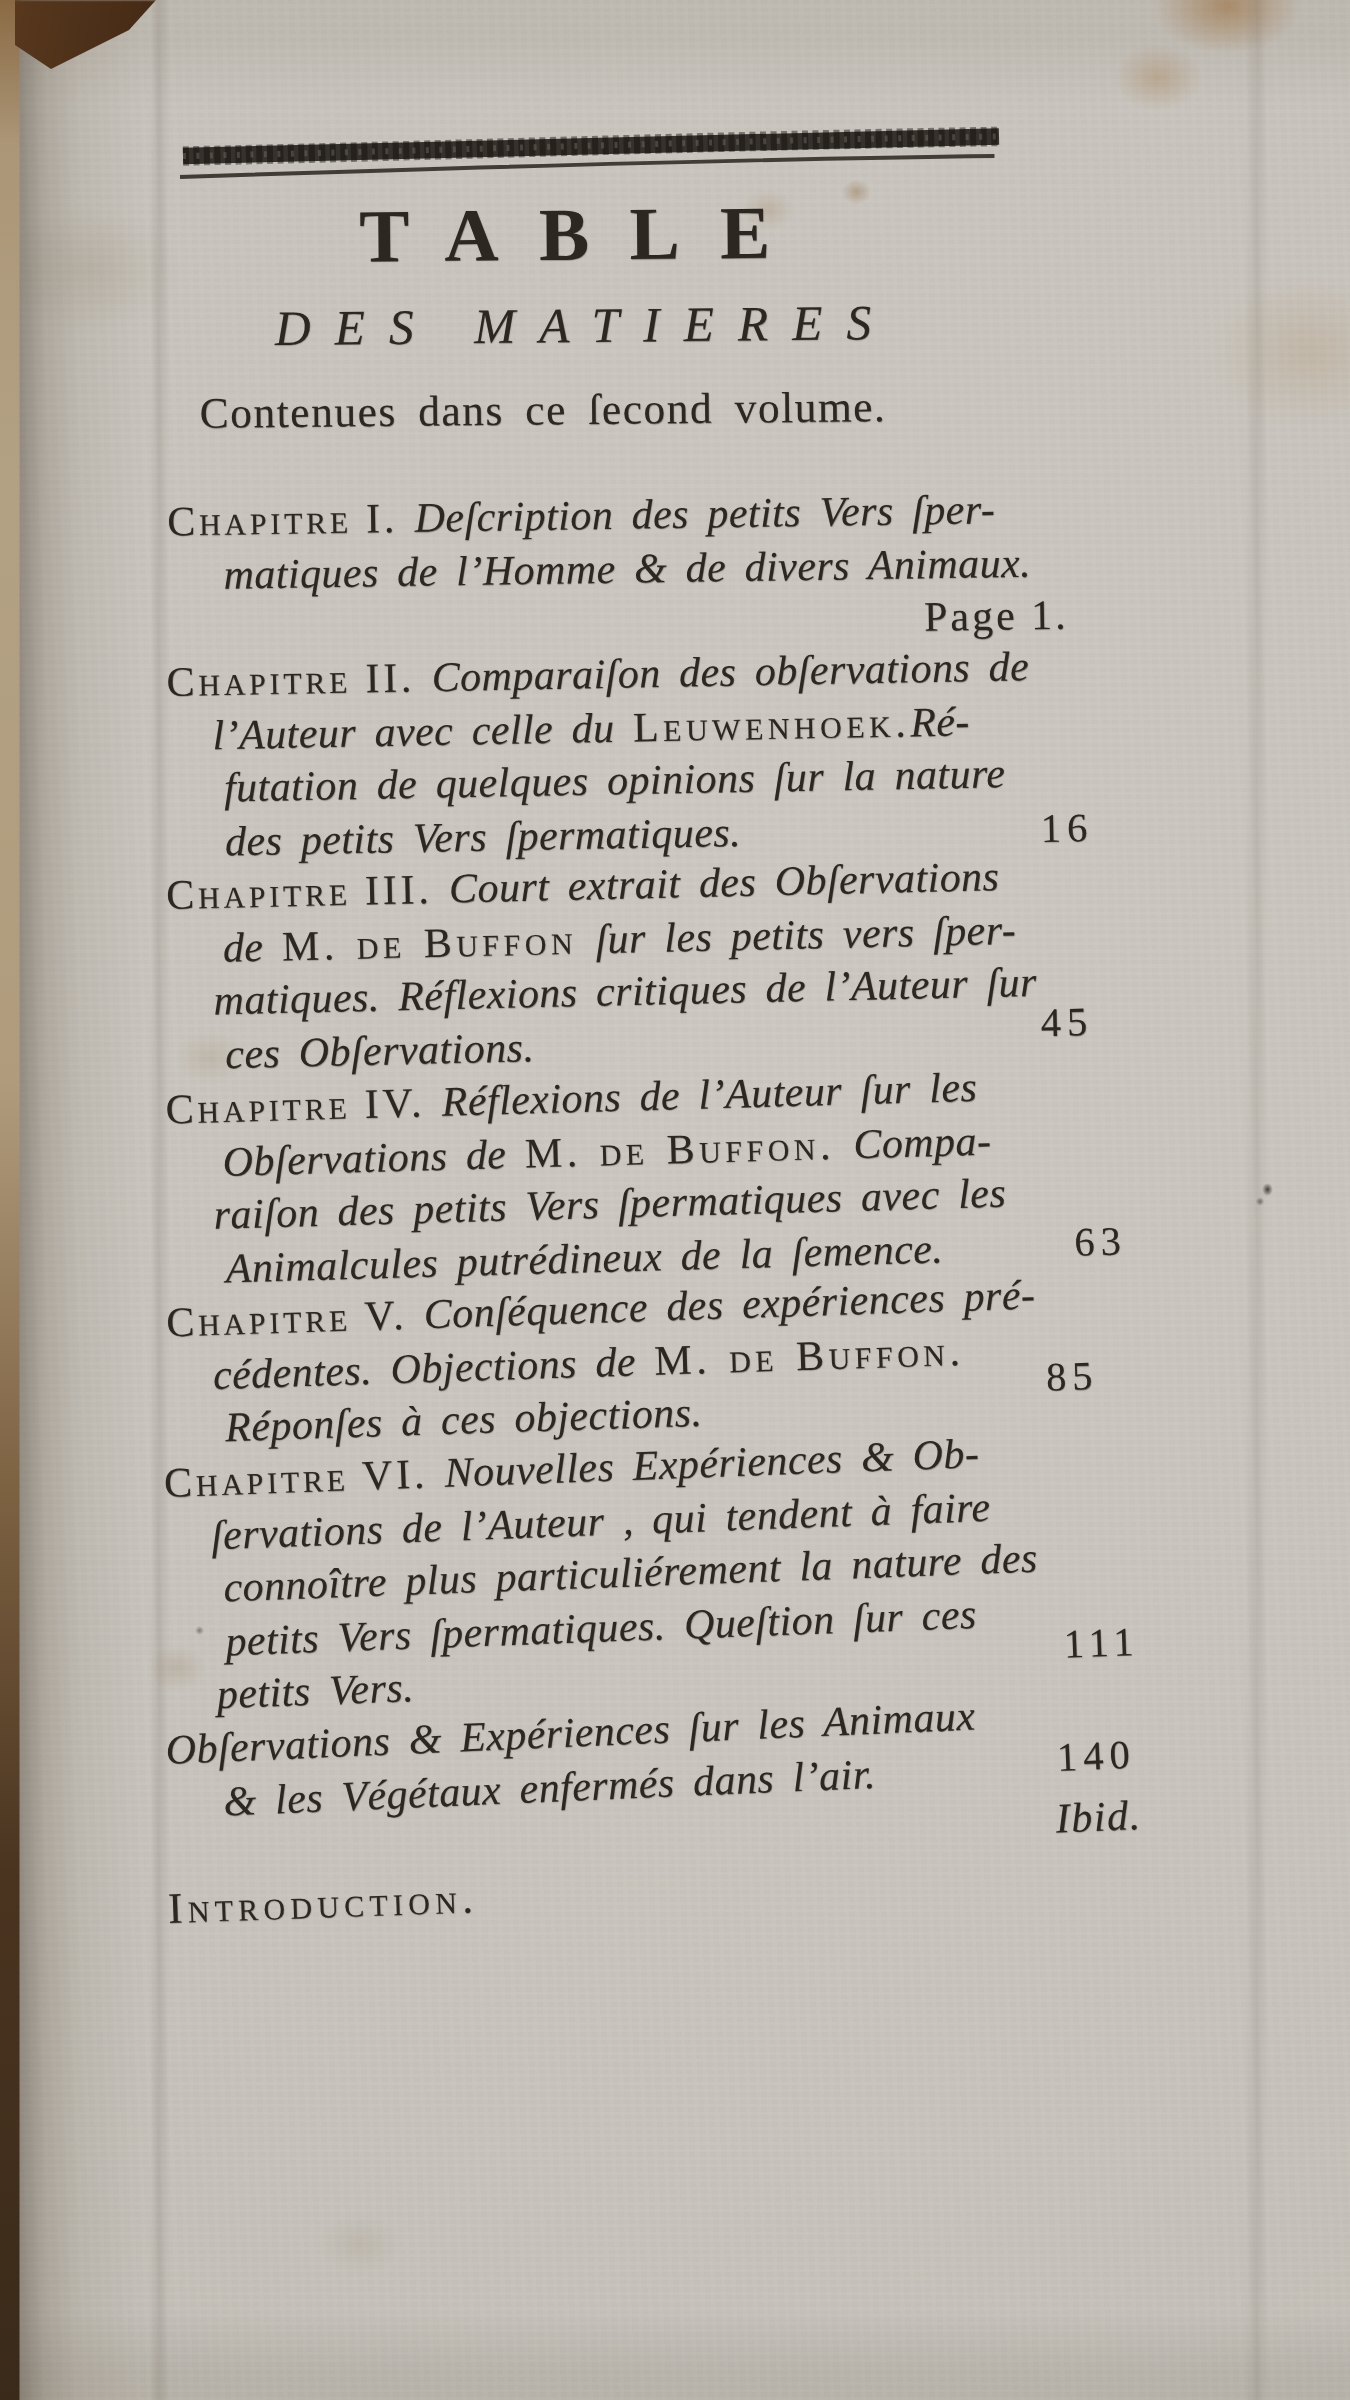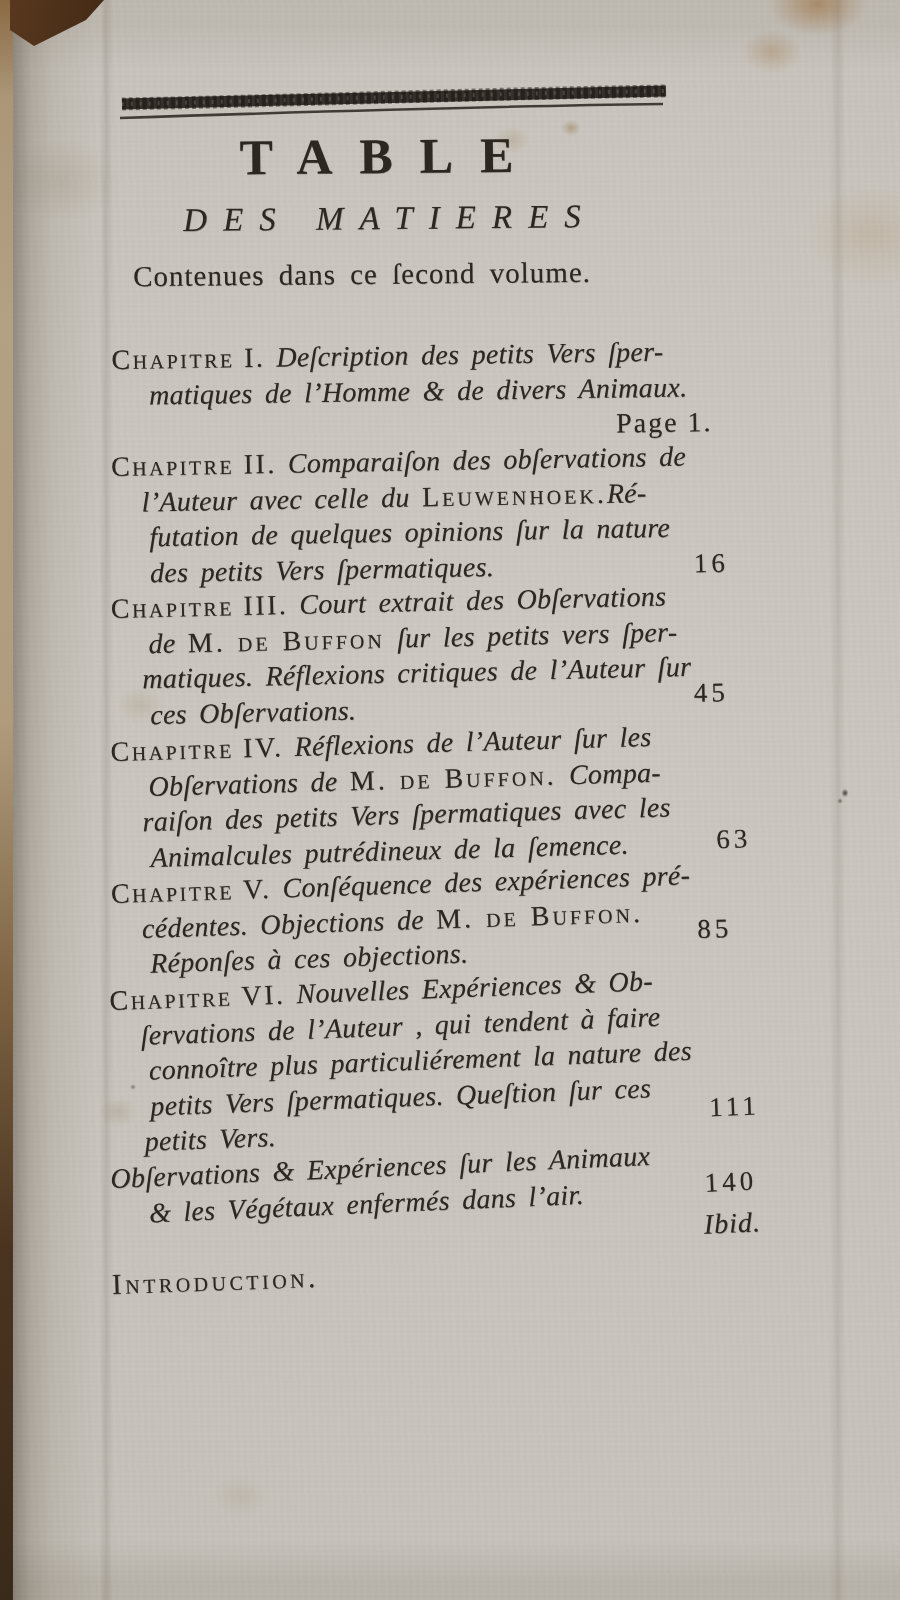--- a/index.html
+++ b/index.html
@@ -76,21 +76,21 @@
     position:absolute;left:0;top:200px;width:780px;margin:0;z-index:4;
     text-align:center;font-size:33px;font-weight:normal;font-style:italic;letter-spacing:16px;
     transform:rotate(-.55deg);
   }
   .tagline{
     position:absolute;left:0;top:258px;width:724px;z-index:4;
     text-align:center;font-size:29px;letter-spacing:1px;word-spacing:6px;
     transform:rotate(-.55deg);
   }
   .toc{
-    position:absolute;left:112px;top:342px;width:662px;z-index:4;
+    position:absolute;left:112px;top:331px;width:662px;z-index:4;
     font-size:28px;
   }
   .entry{position:relative;transform-origin:0 50%;}
   .e1{transform:rotate(-.85deg);}
   .e2{transform:rotate(-1.05deg);}
   .e3{transform:rotate(-1.3deg);}
   .e4{transform:rotate(-1.6deg);}
   .e5{transform:rotate(-1.85deg);}
   .e6{transform:rotate(-2.1deg);}
   .e7{transform:rotate(-2.45deg);}

